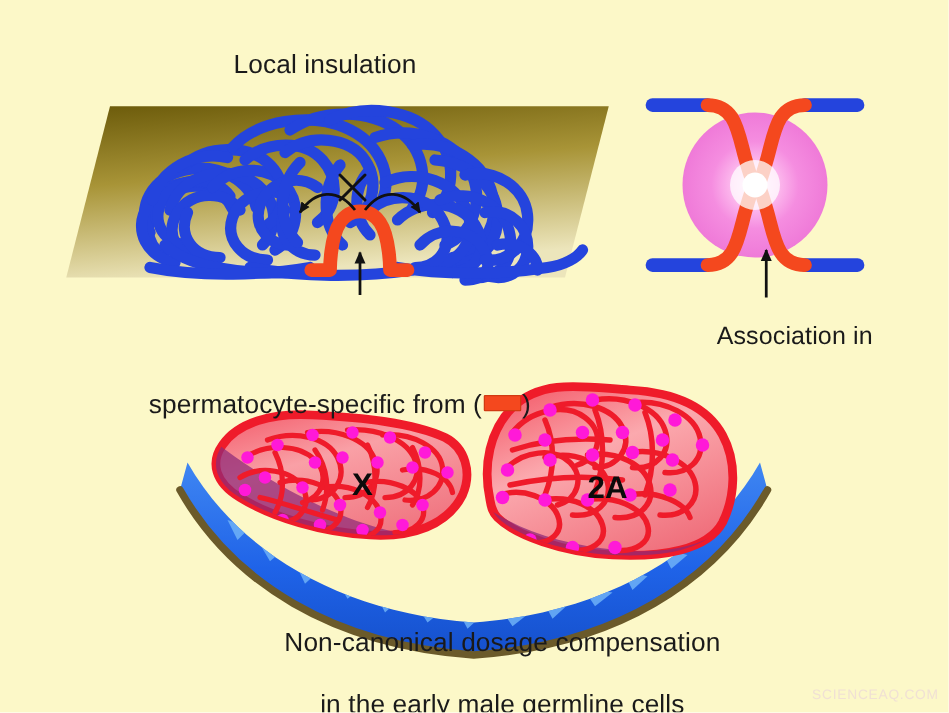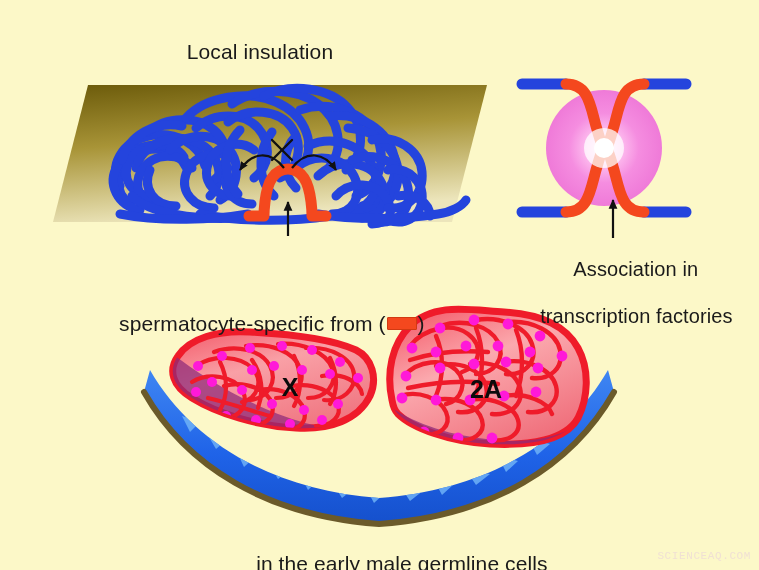--- a/index.html
+++ b/index.html
@@ -356,22 +356,21 @@
 
   <div class="label" id="title-local-insulation">Local insulation</div>
 
   <div class="label" id="caption-detachment">
     <br>
     <span>spermatocyte-specific from (</span><span class="legend-swatch"></span><span>)</span>
   </div>
 
   <div class="label" id="caption-association">
     <span>Association in</span><br>
-    <span>transcription factories</span>
   </div>
 
   <div class="label" id="caption-bottom">
-    <br>
+    <span>Non-canonical dosage compensation</span><br>
     <span>in the early male germline cells</span>
   </div>
 
-  <div id="watermark" style="color: rgb(240, 224, 212); font-family: Liberation Mono, monospace;">SCIENCEAQ.COM</div>
+  <div id="watermark" style="color: rgb(240, 224, 212);">SCIENCEAQ.COM</div>
 </div>
 
 </body></html>

